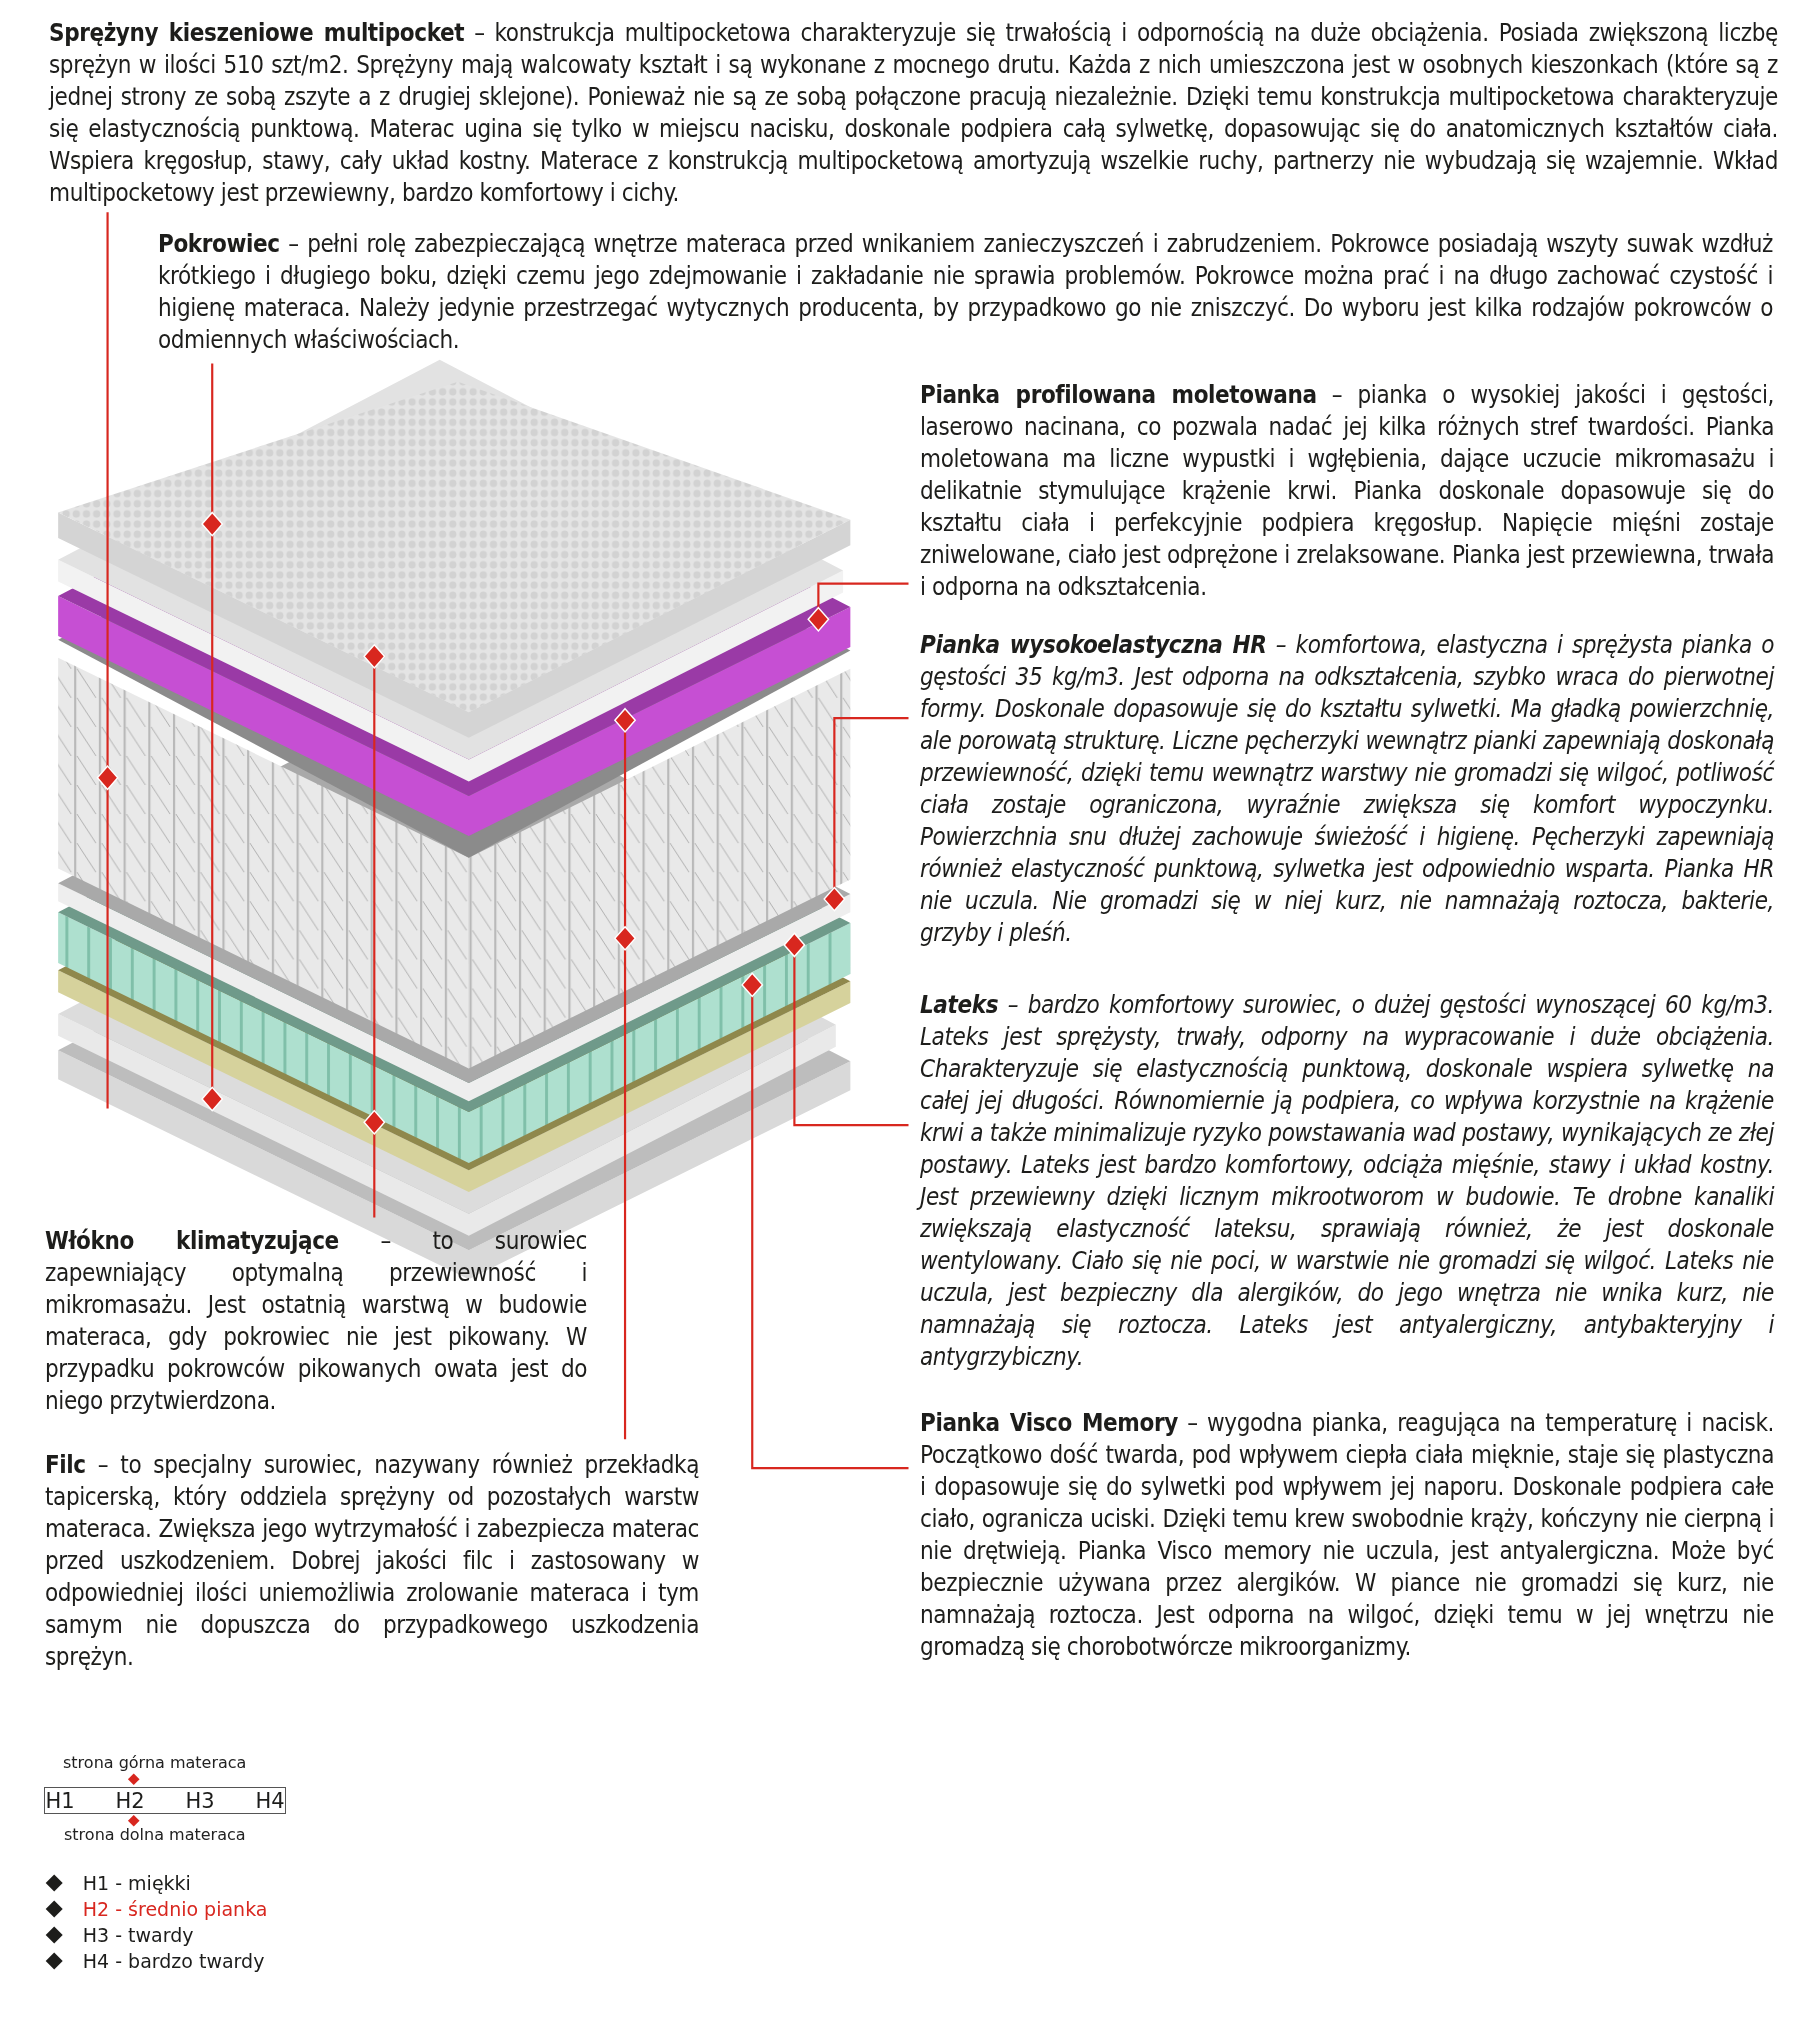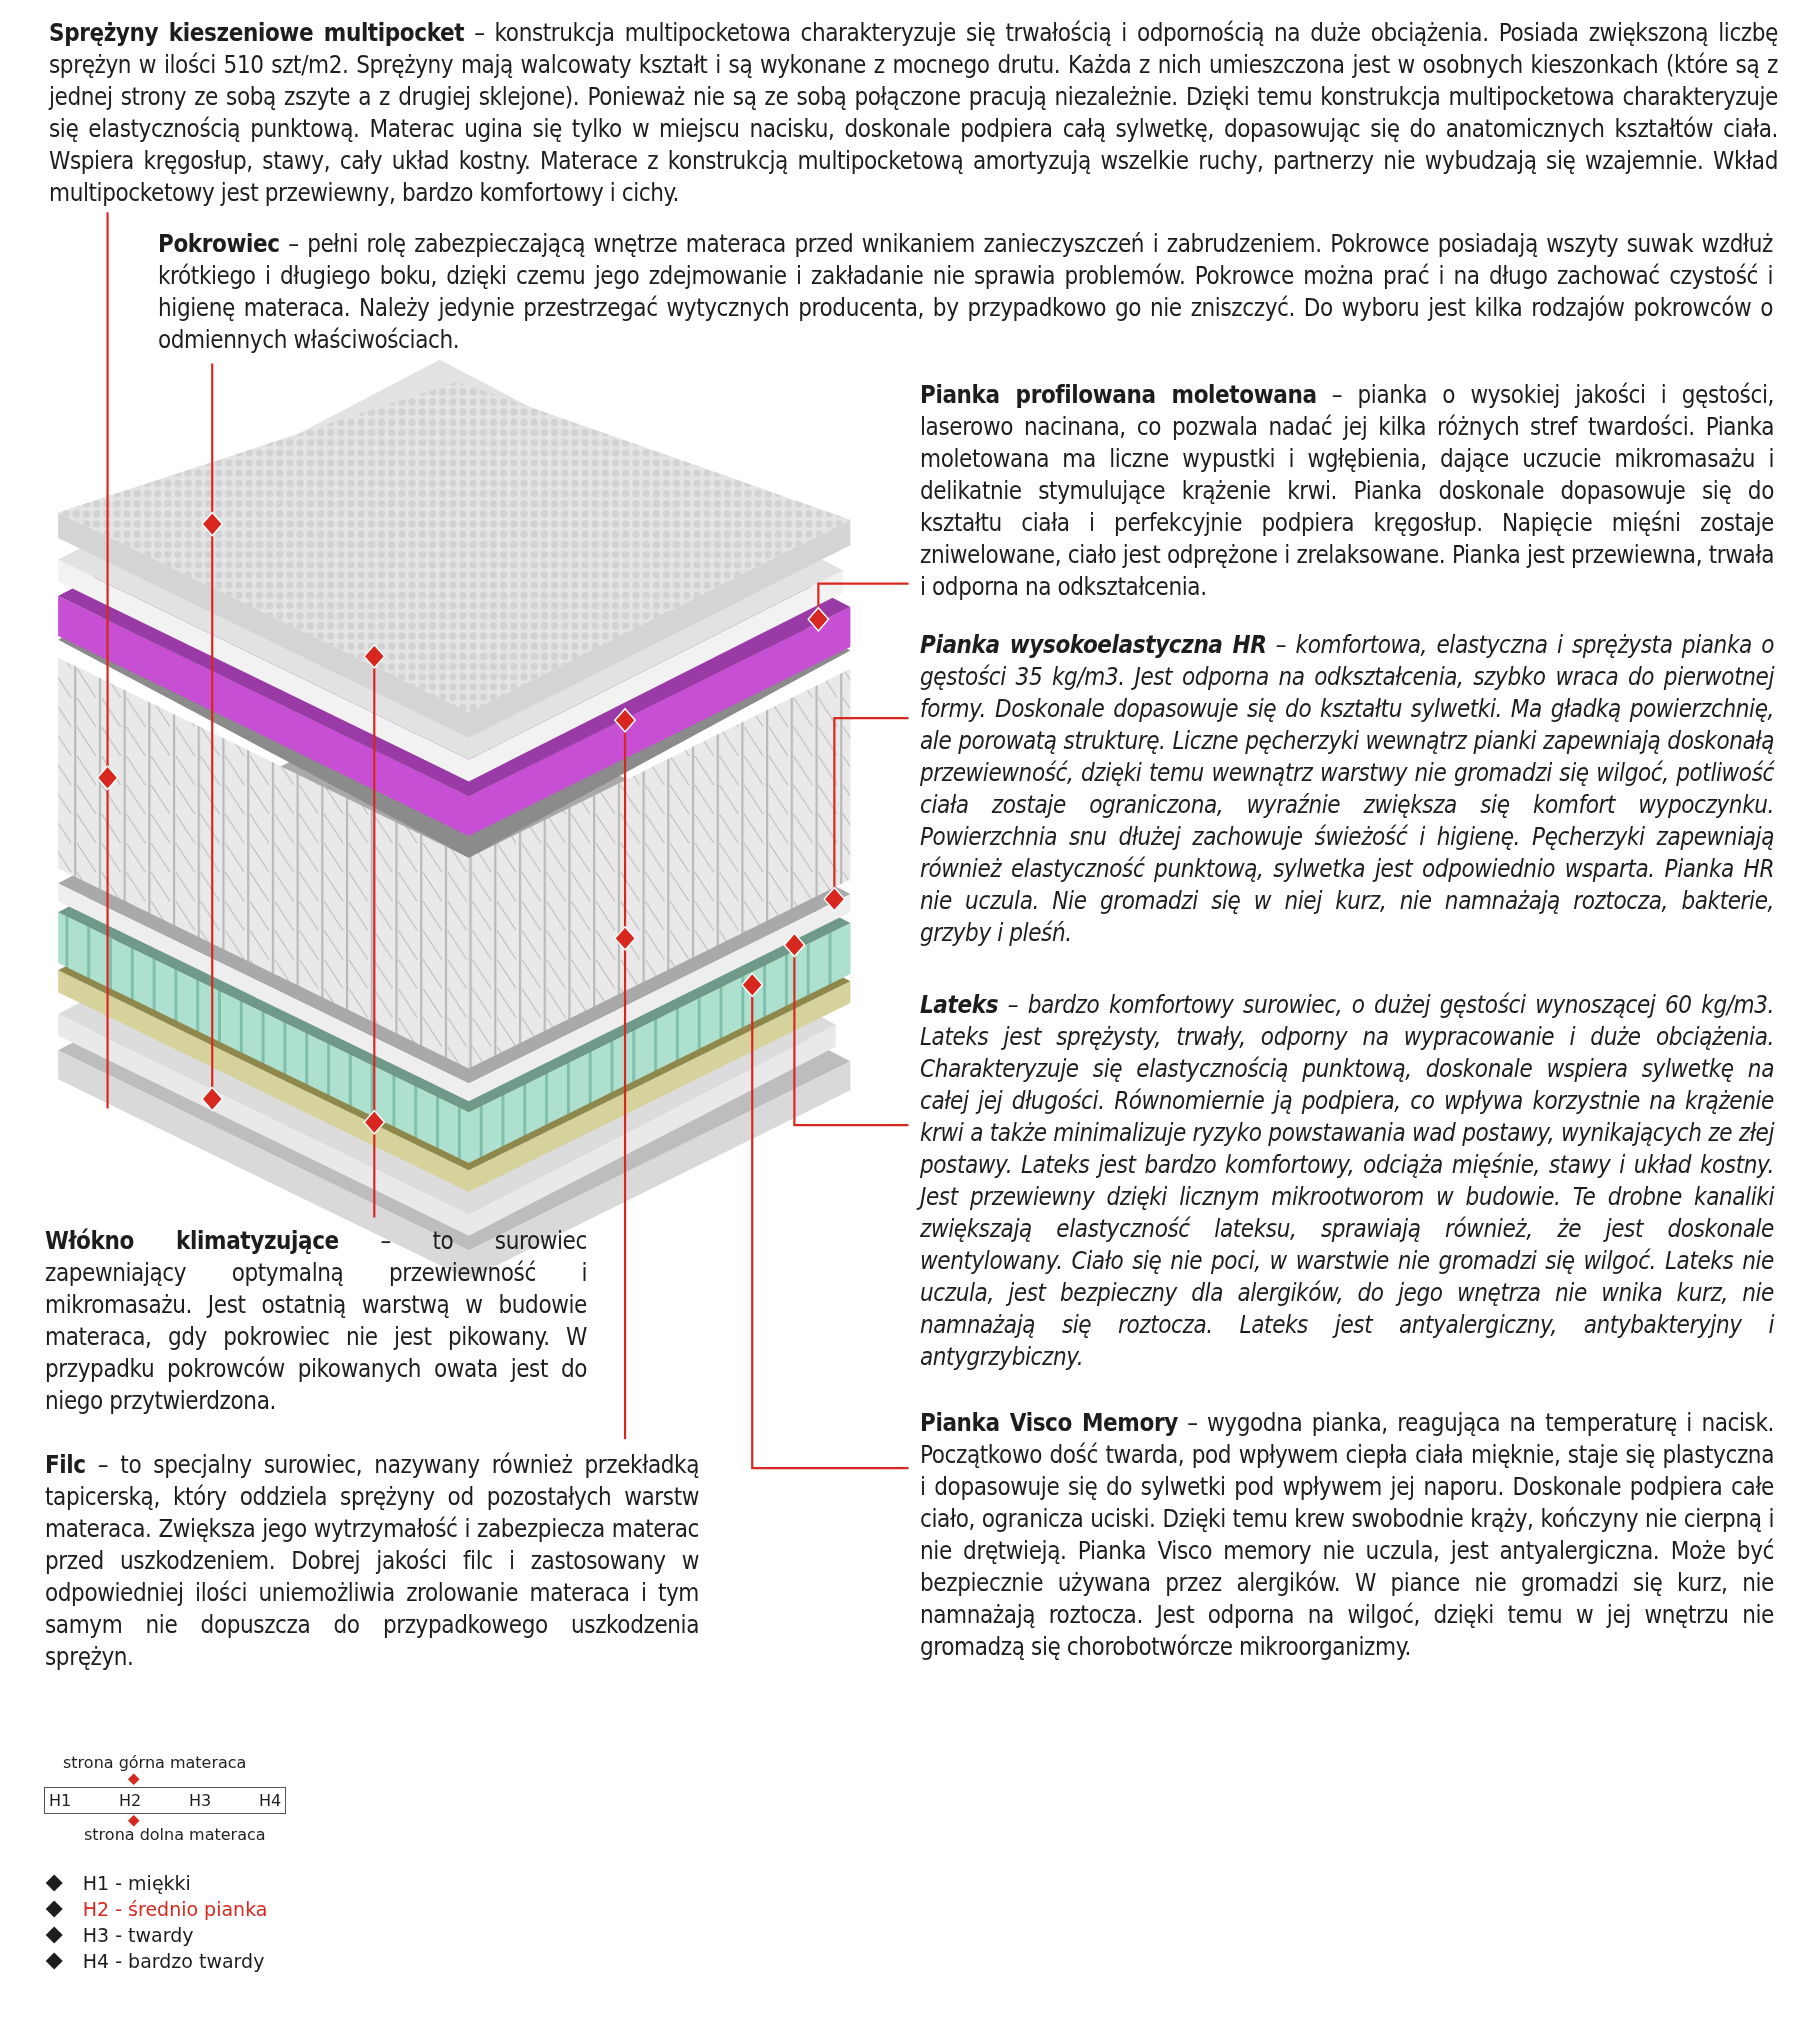--- a/index.html
+++ b/index.html
@@ -4,21 +4,21 @@
 <style>
   html, body { margin:0; padding:0; background:#ffffff; }
   body { width:1817px; height:2025px; position:relative; overflow:hidden;
          font-family:"DejaVu Sans Condensed","DejaVu Sans", sans-serif; color:#1d1d1b; }
   .para { position:absolute; font-size:24px; line-height:32px; text-align:justify;
           letter-spacing:-0.4px; }
   .para b { font-weight:bold; }
   svg.art { position:absolute; left:0; top:0; }
   .legend-small { position:absolute; font-size:16px; color:#222; font-family:"DejaVu Sans", sans-serif; }
   .hbox { position:absolute; left:44px; top:1787px; width:240px; height:25.4px; border:1.1px solid #555;
-          display:flex; justify-content:space-around; align-items:center; font-size:16px;
+          display:flex; justify-content:space-around; align-items:center; font-size:21px;
           font-family:"DejaVu Sans", sans-serif;gap:40px; }
   .hbox span { width:25%; text-align:center; }
   .leg-list { position:absolute; left:44px; top:1870px; font-family:"DejaVu Sans", sans-serif; font-size:19px; line-height:26px; }
   .leg-item { display:flex; align-items:center; height:26px; }
   .leg-item .dia { width:12.4px; height:12.4px; background:#1d1d1b; transform:rotate(45deg); margin:0 22px 0 4.4px; }
   .leg-item.active .txt { color:#d8271f; }
 </style>
 </head>
 <body>
 
@@ -153,21 +153,21 @@
   <b>Filc</b><span> – to specjalny surowiec, nazywany również przekładką tapicerską, który oddziela sprężyny od pozostałych warstw materaca. Zwiększa jego wytrzymałość i zabezpiecza materac przed uszkodzeniem. Dobrej jakości filc i zastosowany w odpowiedniej ilości uniemożliwia zrolowanie materaca i tym samym nie dopuszcza do przypadkowego uszkodzenia sprężyn.</span>
 </p>
 
 <div class="legend-small" style="left:63px; top:1753px;">strona górna materaca</div>
 <div class="hbox">
   <span>H1</span>
   <span>H2</span>
   <span>H3</span>
   <span>H4</span>
 </div>
-<div class="legend-small" style="left:64px; top:1825px;margin-left:20px;">strona dolna materaca</div>
+<div class="legend-small" style="left:64px; top:1825px;">strona dolna materaca</div>
 
 <div class="leg-list">
   <div class="leg-item">
     <span class="dia"></span>
     <span class="txt">H1 - miękki</span>
   </div>
   <div class="leg-item active">
     <span class="dia"></span>
     <span class="txt">H2 - średnio pianka</span>
   </div>

